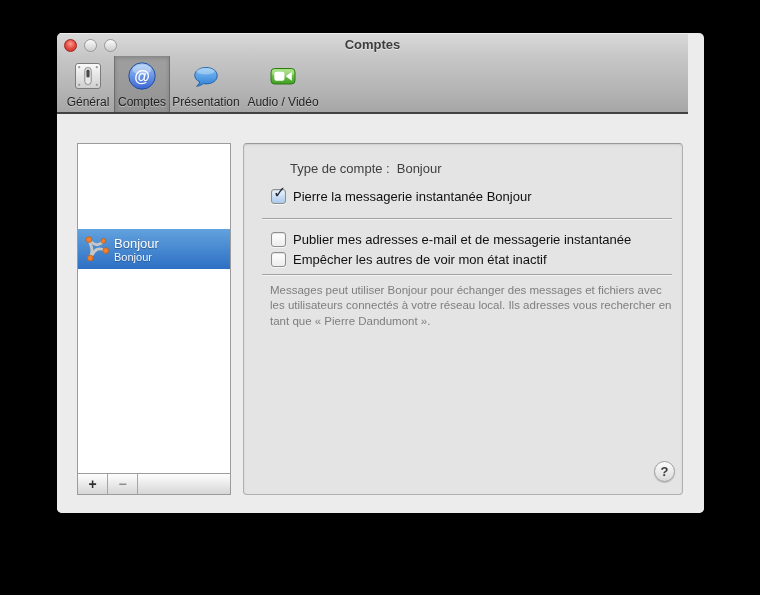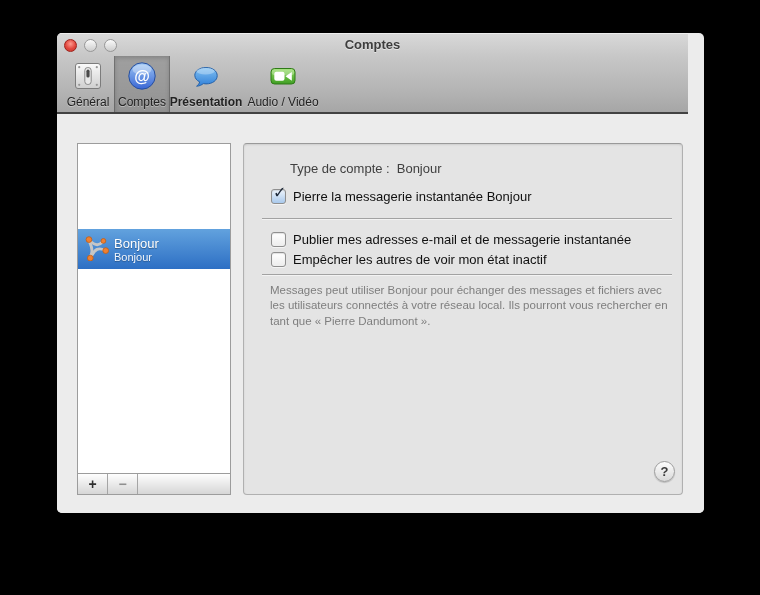--- a/index.html
+++ b/index.html
@@ -39,21 +39,21 @@
     font-size:12px;color:#232323;line-height:13px;white-space:nowrap;
     text-shadow:0 1px 0 rgba(255,255,255,.35);
   }
   .tb-item.selected{
     background:linear-gradient(rgba(0,0,0,.20),rgba(0,0,0,.12));
     border-left:1px solid rgba(0,0,0,.28);border-right:1px solid rgba(0,0,0,.28);
     box-shadow:inset 0 2px 4px rgba(0,0,0,.18);
   }
   .w-general{width:52px;}
   .w-comptes{width:56px;}
-  .w-presentation{width:72px;font-weight:bold;}
+  .w-presentation{width:72px;}
   .w-audio{width:82px;}
   
   .content{position:absolute;left:0;top:81px;right:0;bottom:0;background:#ececec;}
   
   .sidebar{
     position:absolute;left:20px;top:29px;width:154px;height:352px;
     background:#fff;border:1px solid #9c9c9c;box-sizing:border-box;
   }
   .account-row{
     position:absolute;left:0;right:0;top:85px;height:40px;
@@ -256,21 +256,21 @@
         <span>Publier mes adresses e-mail et de messagerie instantanée</span>
       </div>
 
       <div class="cb-row cb3">
         <span class="cb-box"></span>
         <span>Empêcher les autres de voir mon état inactif</span>
       </div>
 
       <div class="sep sep2"></div>
 
-      <div class="help-text">Messages peut utiliser Bonjour pour échanger des messages et fichiers avec les utilisateurs connectés à votre réseau local. Ils pourront vous rechercher en tant que « Pierre Dandumont ».</div>
+      <div class="help-text">Messages peut utiliser Bonjour pour échanger des messages et fichiers avec les utilisateurs connectés à votre réseau local. Ils adresses vous rechercher en tant que « Pierre Dandumont ».</div>
 
       <div class="help-btn">
         <span>?</span>
       </div>
 
     </div>
   </div>
 </div>
 
 </body></html>

